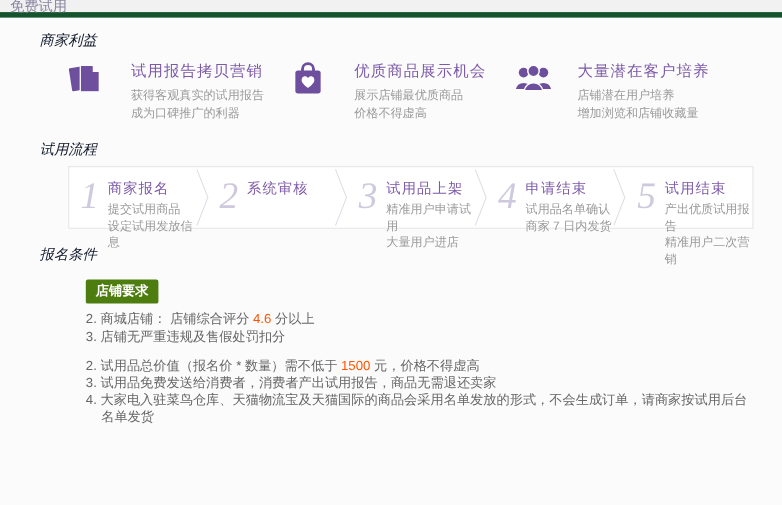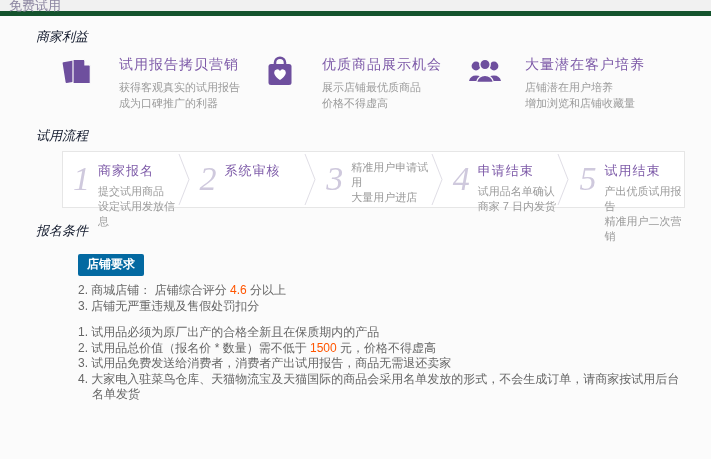--- a/index.html
+++ b/index.html
@@ -55,21 +55,21 @@
   .step-desc { font-size: 11px; color: #9a9a9a; line-height: 15px; }
   .chev { flex: none; align-self: center; height: 100%; display: flex; align-items: center; }
 
   
   .cond-title { margin-top: 14px; }
   .cond-block { margin-left: 42px; }
   .cond-block.shop { margin-top: 14px; }
   .cond-block.product { margin-top: 11px; }
   .badge {
     display: inline-block;
-    background: #0369a1;
+    background: #4d7c0f;
     color: #fff;
     font-size: 12px;
     font-weight: bold;
     padding: 2px 9px 3px;
     border-radius: 2px;
   }
   .cond-list { list-style: none; margin-top: 7px; }
   .cond-item {
     font-size: 12px;
     color: #666666;
@@ -174,20 +174,21 @@
       </div>
       <span class="chev">
         <svg width="12" height="55" viewBox="0 0 12 55">
             <polyline points="1,2 11,27.5 1,53" fill="none" stroke="#e0dee6" stroke-width="1"></polyline>
           </svg>
       </span>
 
       <div class="step">
         <span class="step-num">3</span>
         <div>
+          <div class="step-title">试用品上架</div>
           <div class="step-desc">精准用户申请试用</div>
           <div class="step-desc">大量用户进店</div>
         </div>
       </div>
       <span class="chev">
         <svg width="12" height="55" viewBox="0 0 12 55">
             <polyline points="1,2 11,27.5 1,53" fill="none" stroke="#e0dee6" stroke-width="1"></polyline>
           </svg>
       </span>
 
@@ -223,21 +224,20 @@
     <div class="cond-block shop">
       <span class="badge">店铺要求</span>
       <ul class="cond-list">
         <li class="cond-item"><span>2. 商城店铺： 店铺综合评分 </span><span class="hl">4.6</span><span> 分以上</span></li>
         <li class="cond-item"><span>3. 店铺无严重违规及售假处罚扣分</span></li>
       </ul>
     </div>
 
     <div class="cond-block product">
       <ul class="cond-list">
-        <li class="cond-item"><span>1. 试用品必须为原厂出产的合格全新且在保质期内的产品</span></li>
         <li class="cond-item"><span>2. 试用品总价值（报名价 * 数量）需不低于 </span><span class="hl">1500</span><span> 元，价格不得虚高</span></li>
         <li class="cond-item"><span>3. 试用品免费发送给消费者，消费者产出试用报告，商品无需退还卖家</span></li>
         <li class="cond-item"><span>4. 大家电入驻菜鸟仓库、天猫物流宝及天猫国际的商品会采用名单发放的形式，不会生成订单，请商家按试用后台名单发货</span></li>
 
       </ul>
     </div>
   </section>
 
 </main>
 

